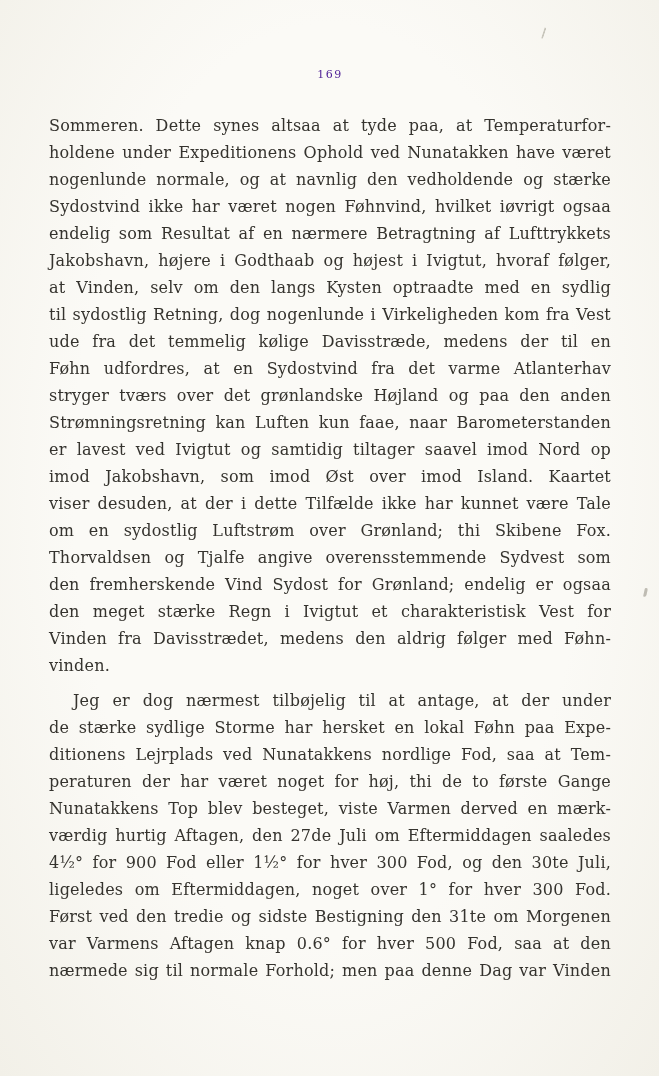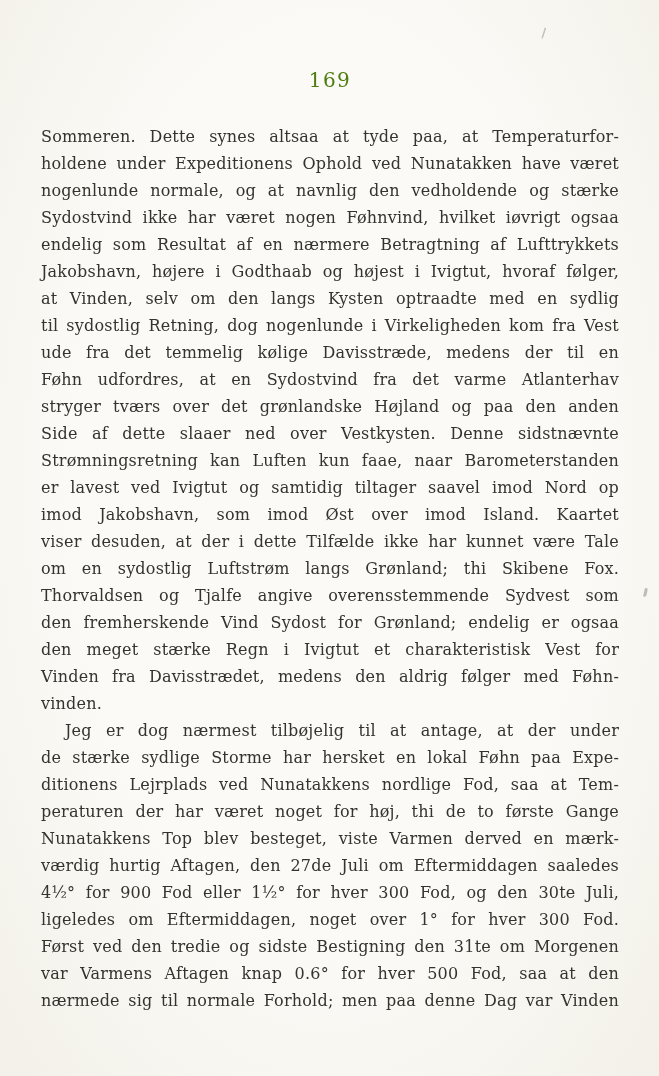--- a/index.html
+++ b/index.html
@@ -13,31 +13,31 @@
     overflow: hidden;
     background: radial-gradient(ellipse at 50% 45%, #fbfaf6 55%, #f2f0e8 100%);
     font-family: "DejaVu Serif", "Liberation Serif", serif;
     color: #35332e;
   }
   .page {
     padding: 68px 40px 0 41px;
   }
   .page-number {
     text-align: center;
-    font-size: 20px;
+    font-size: 11px;
     letter-spacing: 1.5px;
     margin-bottom: 31px;
-    color: #4d7c0f;
+    color: #4c1d95;
   }
   .text-block {
     font-size: 16px;
     line-height: 27px;
   }
   .paragraph {
-    margin: 0;
+    margin: 8px;
   }
   .line {
     text-align: justify;
     text-align-last: justify;
     -moz-text-align-last: justify;
     letter-spacing: 0.2px;
     word-spacing: 1px;
   }
   .line.last {
     text-align-last: left;
@@ -85,26 +85,25 @@
         <div class="line">holdene under Expeditionens Ophold ved Nunatakken have været</div>
         <div class="line">nogenlunde normale, og at navnlig den vedholdende og stærke</div>
         <div class="line">Sydostvind ikke har været nogen Føhnvind, hvilket iøvrigt ogsaa</div>
         <div class="line">endelig som Resultat af en nærmere Betragtning af Lufttrykkets</div>
         <div class="line">Jakobshavn, højere i Godthaab og højest i Ivigtut, hvoraf følger,</div>
         <div class="line">at Vinden, selv om den langs Kysten optraadte med en sydlig</div>
         <div class="line">til sydostlig Retning, dog nogenlunde i Virkeligheden kom fra Vest</div>
         <div class="line">ude fra det temmelig kølige Davisstræde, medens der til en</div>
         <div class="line">Føhn udfordres, at en Sydostvind fra det varme Atlanterhav</div>
         <div class="line">stryger tværs over det grønlandske Højland og paa den anden</div>
-        <div class="line">Side af dette slaaer ned over Vestkysten. Denne sidstnævnte</div>
         <div class="line">Strømningsretning kan Luften kun faae, naar Barometerstanden</div>
         <div class="line">er lavest ved Ivigtut og samtidig tiltager saavel imod Nord op</div>
         <div class="line">imod Jakobshavn, som imod Øst over imod Island. Kaartet</div>
         <div class="line">viser desuden, at der i dette Tilfælde ikke har kunnet være Tale</div>
-        <div class="line">om en sydostlig Luftstrøm langs Grønland; thi Skibene Fox.</div>
+        <div class="line">om en sydostlig Luftstrøm over Grønland; thi Skibene Fox.</div>
         <div class="line">Thorvaldsen og Tjalfe angive overensstemmende Sydvest som</div>
         <div class="line">den fremherskende Vind Sydost for Grønland; endelig er ogsaa</div>
         <div class="line">den meget stærke Regn i Ivigtut et charakteristisk Vest for</div>
         <div class="line">Vinden fra Davisstrædet, medens den aldrig følger med Føhn-</div>
         <div class="line last">vinden.</div>
       </div>
       <div class="paragraph indent">
         <div class="line">Jeg er dog nærmest tilbøjelig til at antage, at der under</div>
         <div class="line">de stærke sydlige Storme har hersket en lokal Føhn paa Expe-</div>
         <div class="line">ditionens Lejrplads ved Nunatakkens nordlige Fod, saa at Tem-</div>

